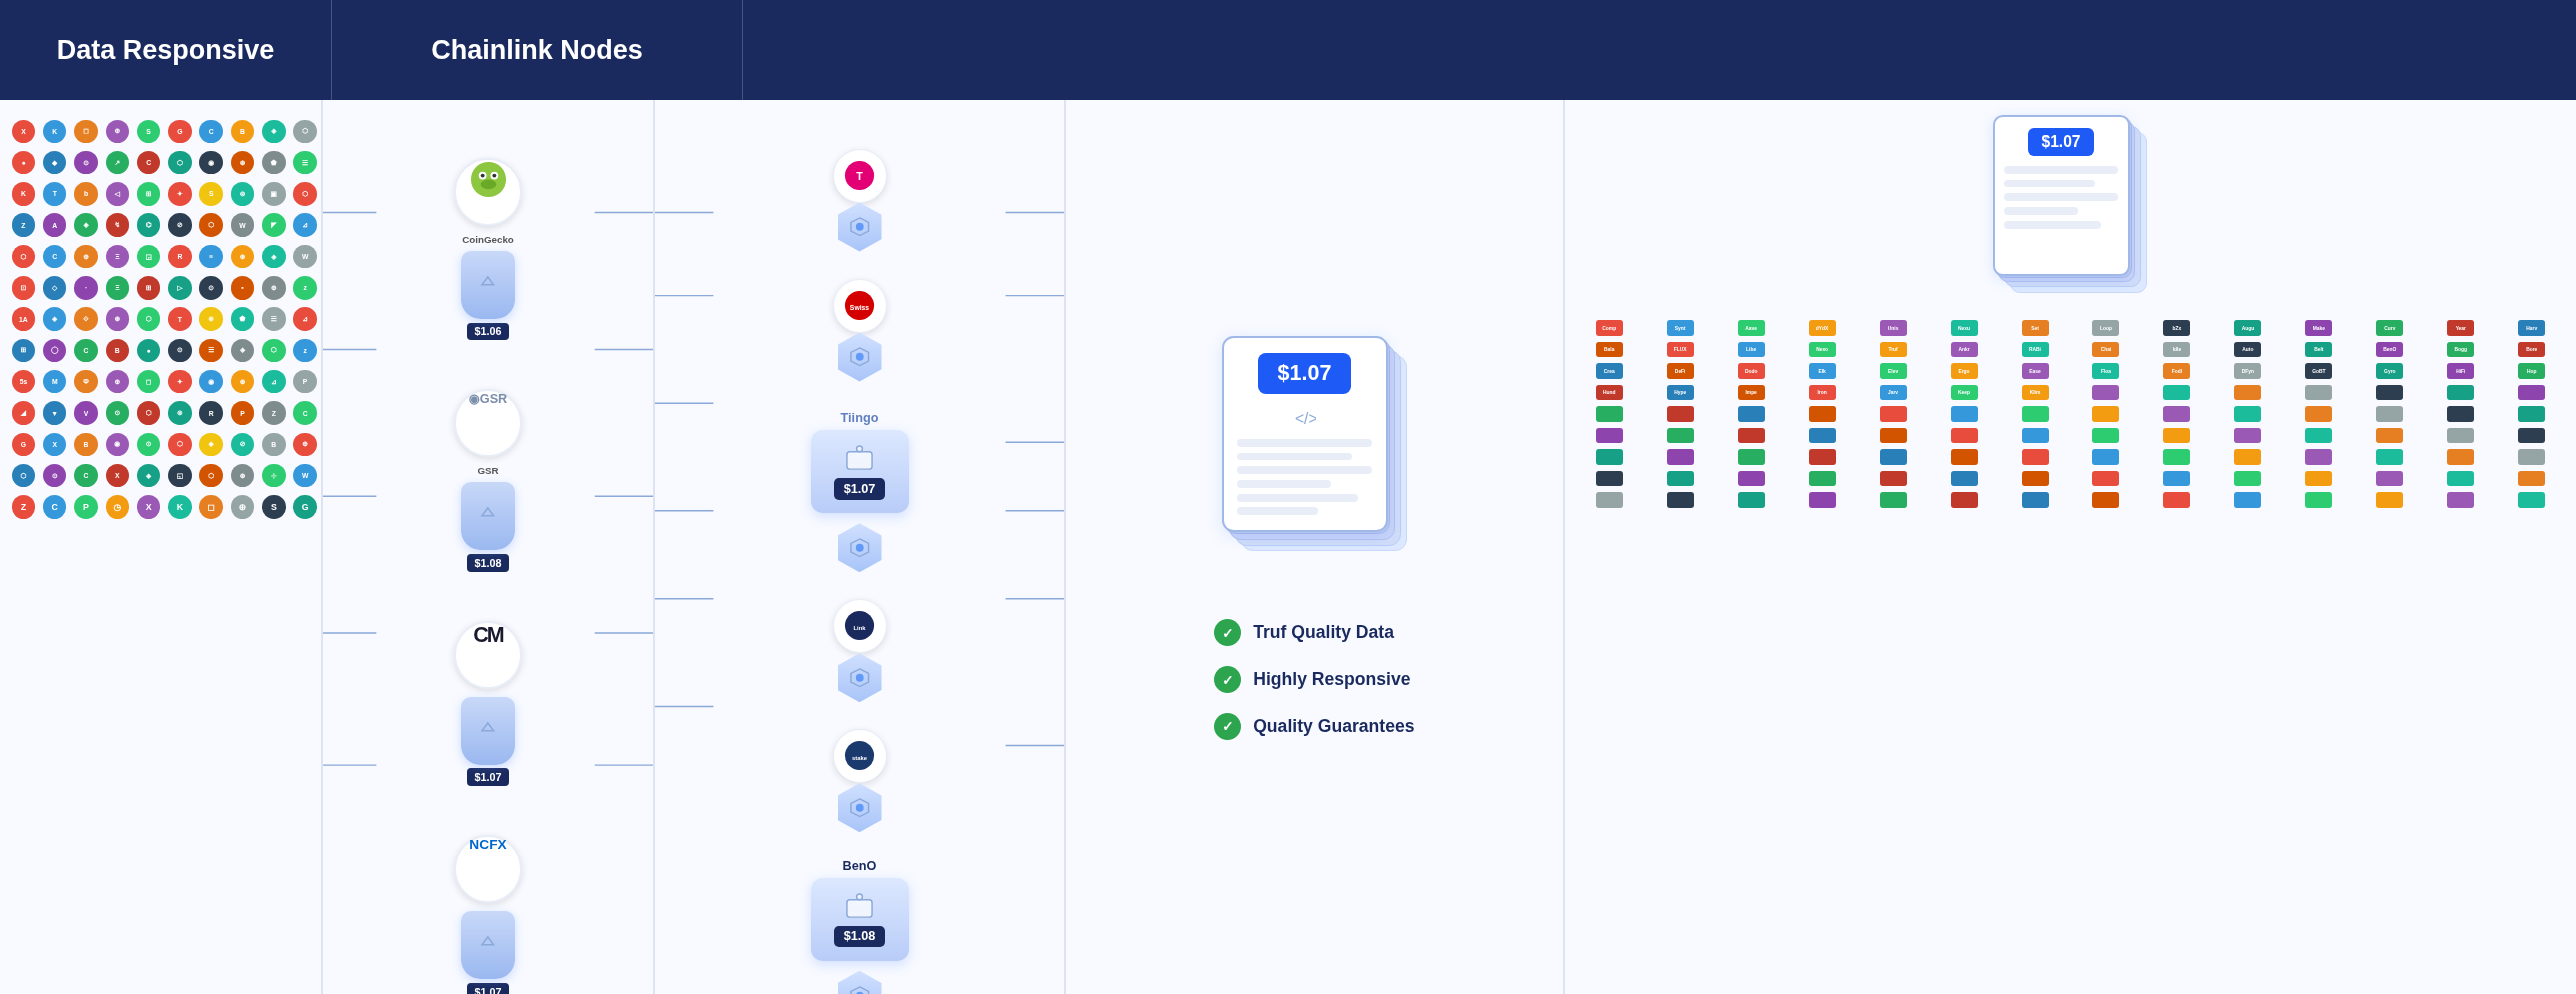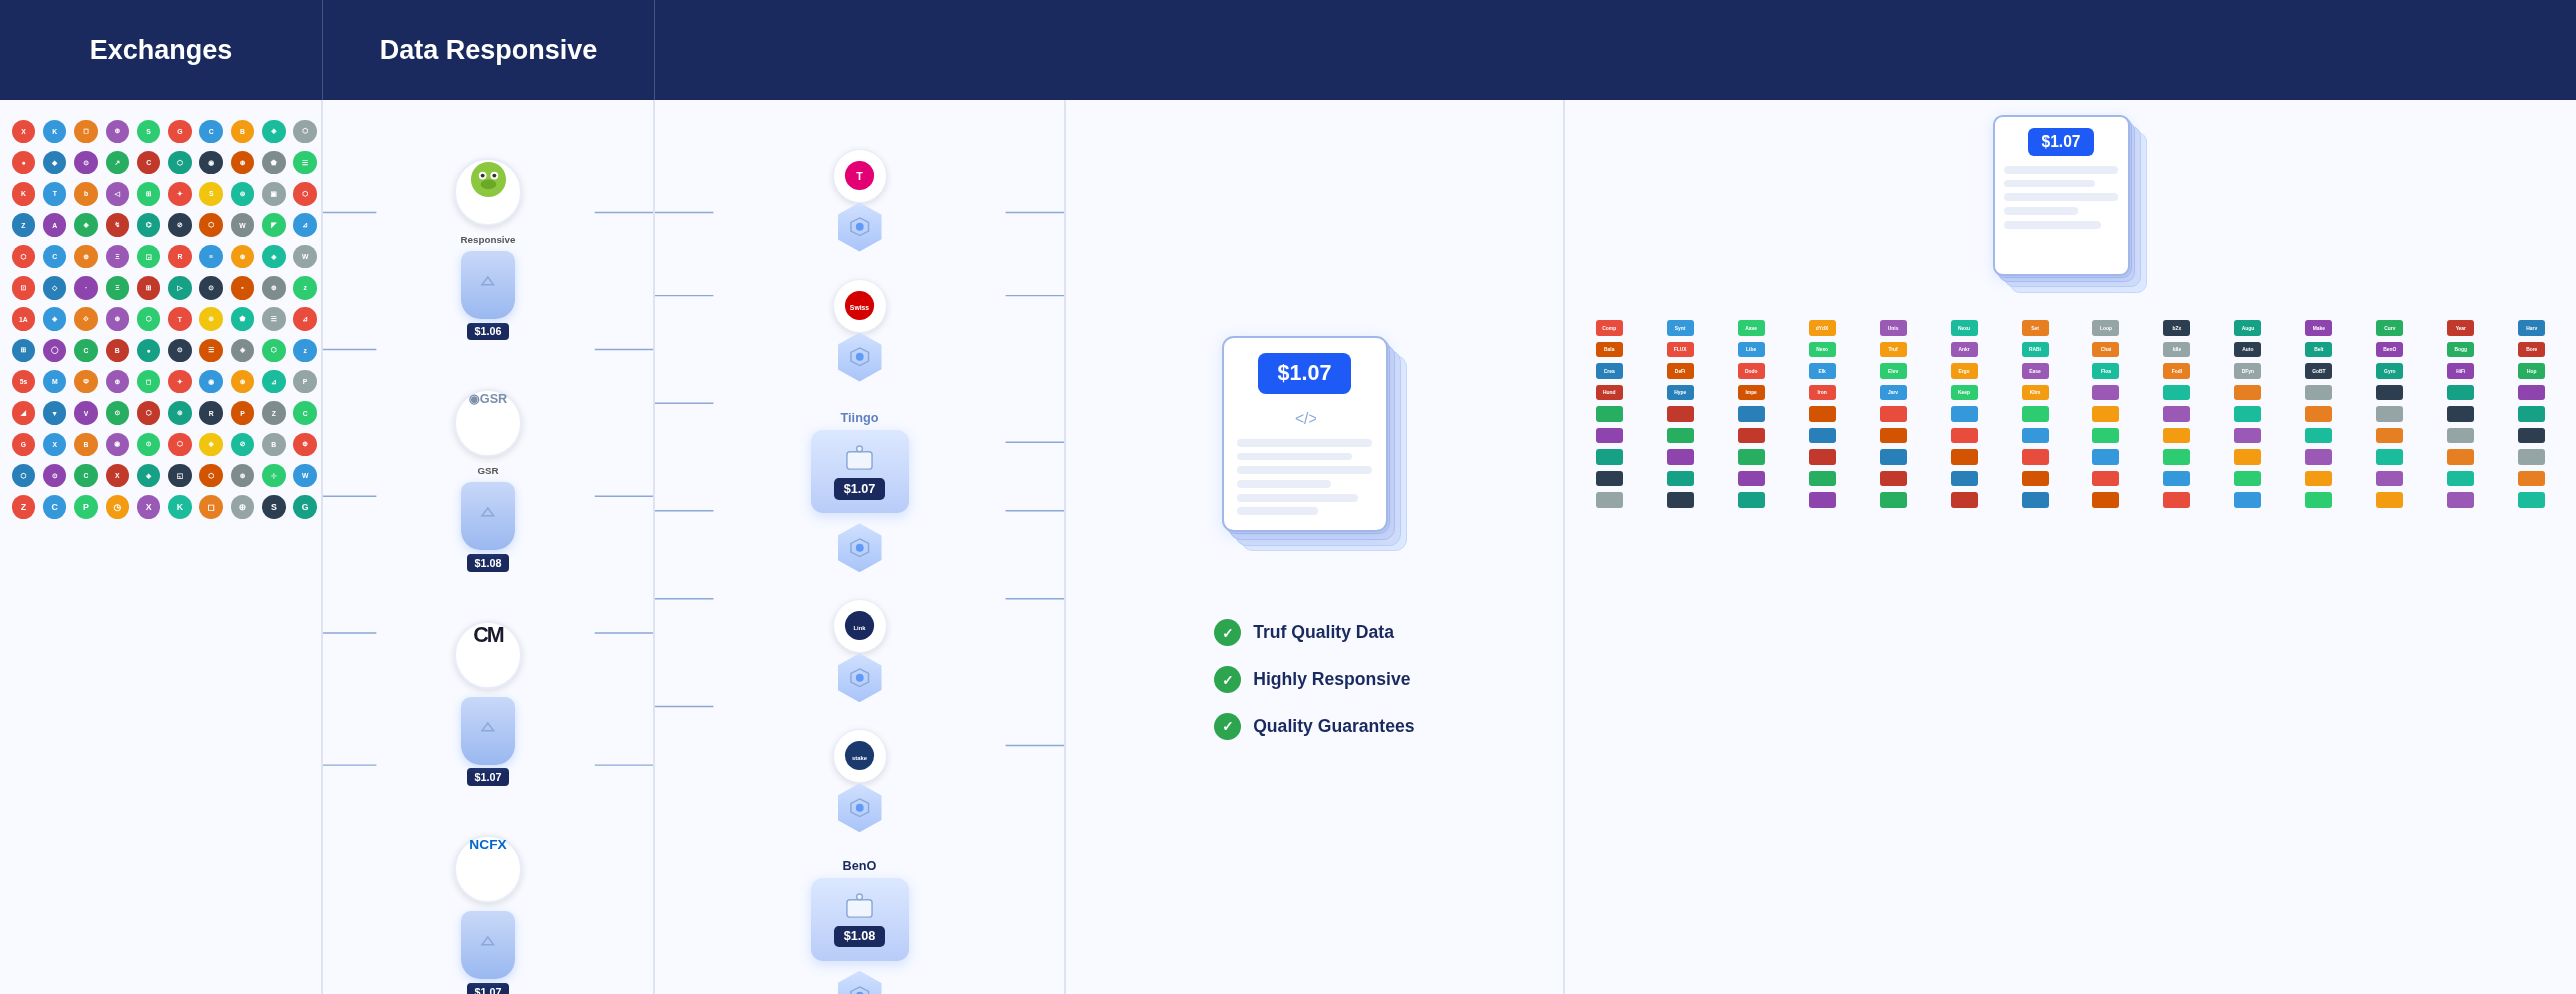--- a/index.html
+++ b/index.html
@@ -311,25 +311,25 @@
       height: 7.8px;
       border-radius: 3.9px;
       background: #e8edf8;
       margin-bottom: 5.9px;
     }
   </style>
 </head>
 <body>
 
 <div class="header-row">
-  <div class="header-cell" style="width:323px;">
-    <span>Exchanges</span>
-  </div>
   <div class="header-cell" style="width:332px;">
     <span>Data Responsive</span>
+  </div>
+  <div class="header-cell" style="width:411px;">
+    <span>Chainlink Nodes</span>
   </div>
 </div>
 
 <div class="main-content">
 
   <div class="exchanges-col">
     <div class="icon-grid" id="exchange-grid">
     <div class="exchange-icon" style="background: rgb(231, 76, 60); font-size: 6.8px;">X</div>
         <div class="exchange-icon" style="background: rgb(52, 152, 219); font-size: 6.8px;">K</div>
         <div class="exchange-icon" style="background: rgb(230, 126, 34); font-size: 6.8px;">◻</div>
@@ -483,21 +483,21 @@
       <div class="aggregator-logo">
         <svg width="39" height="39" viewBox="0 0 40 40">
           <circle cx="20" cy="20" r="18" fill="#8dc63f"></circle>
           <circle cx="14" cy="16" r="4" fill="white"></circle>
           <circle cx="26" cy="16" r="4" fill="white"></circle>
           <circle cx="14" cy="16" r="2" fill="#333"></circle>
           <circle cx="26" cy="16" r="2" fill="#333"></circle>
           <ellipse cx="20" cy="25" rx="8" ry="5" fill="#6aa827"></ellipse>
         </svg>
       </div>
-      <div style="font-size:9.8px;font-weight:700;color:#555;margin-bottom:5.9px;">Responsive</div>
+      <div style="font-size:9.8px;font-weight:700;color:#555;margin-bottom:5.9px;">CoinGecko</div>
       <div class="flask-shape">
         <svg width="19.6" height="19.6" viewBox="0 0 20 20">
             <path d="M10 2 L16 10 L4 10 Z" fill="rgba(255,255,255,0.5)"></path>
           </svg>
       </div>
       <div class="flask-label">$1.06</div>
     </div>
 
     <div class="aggregator-item">
       <div class="aggregator-logo">

